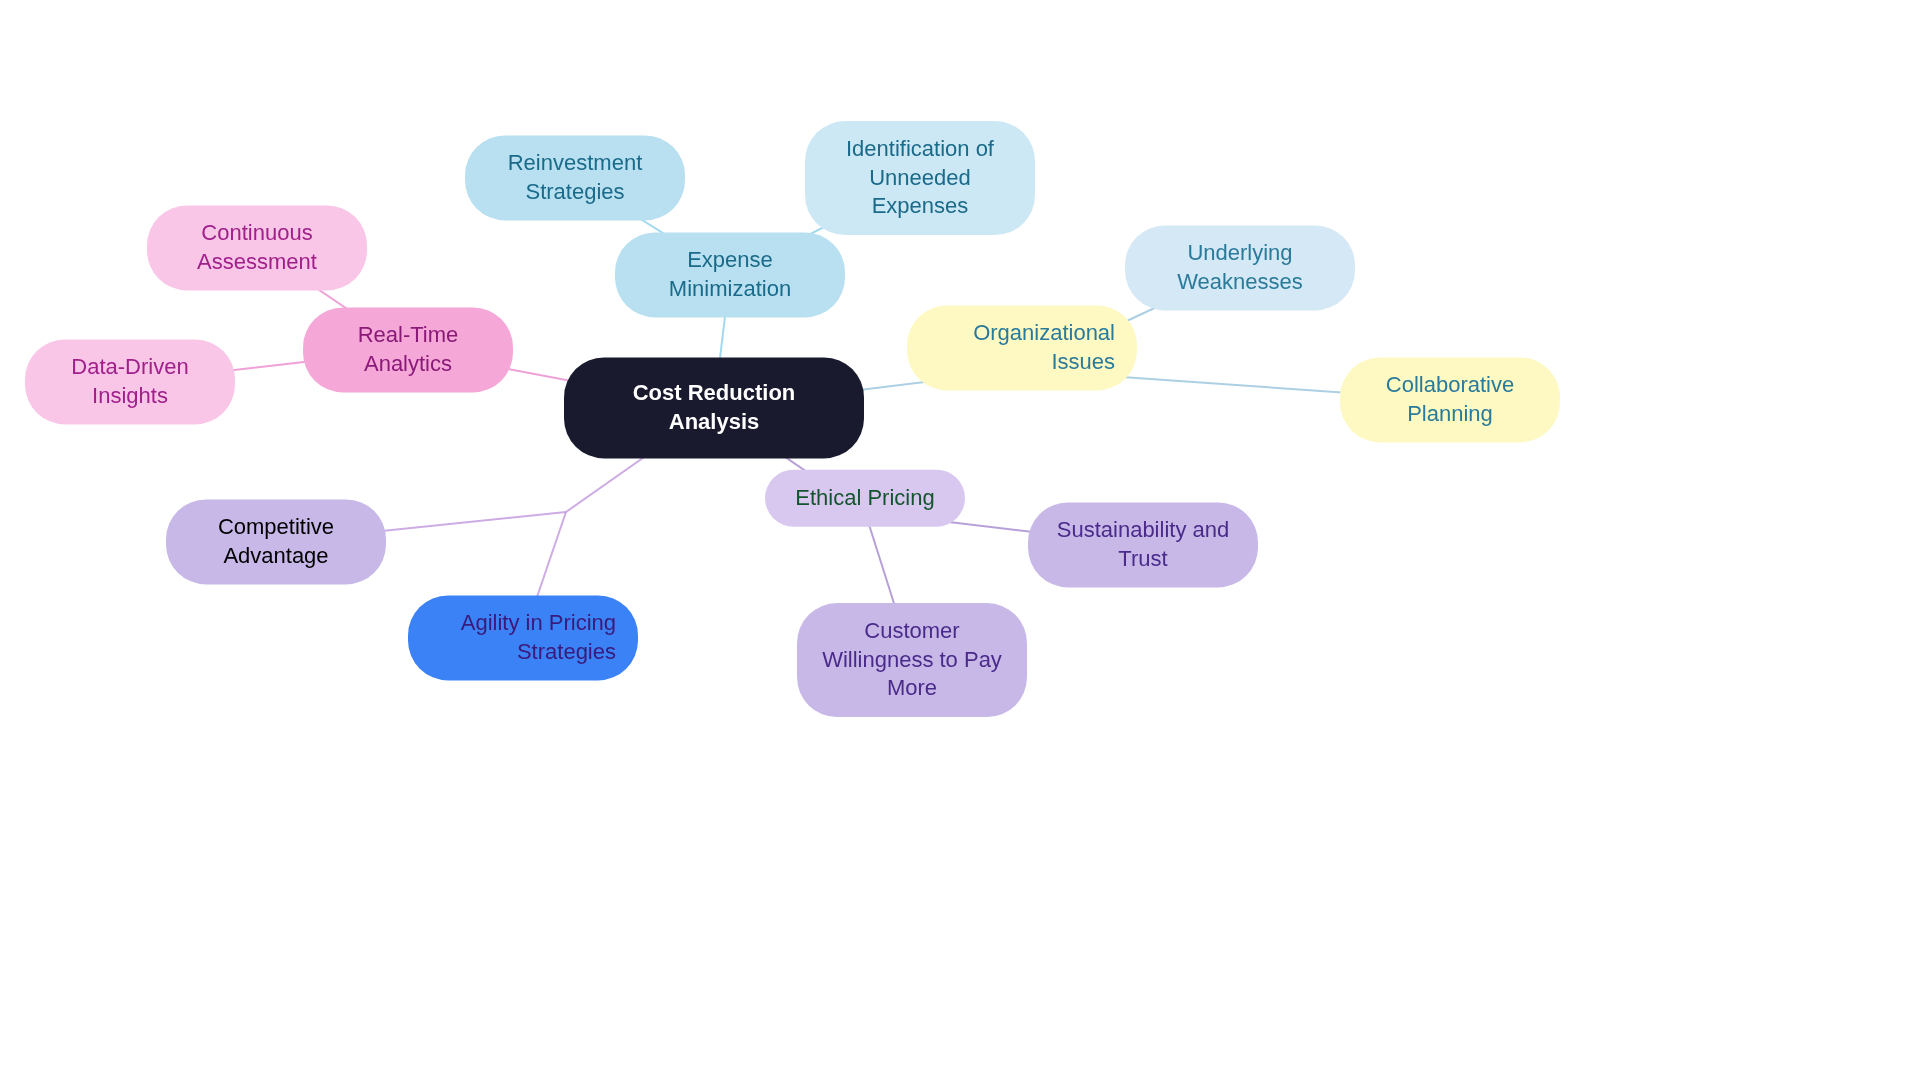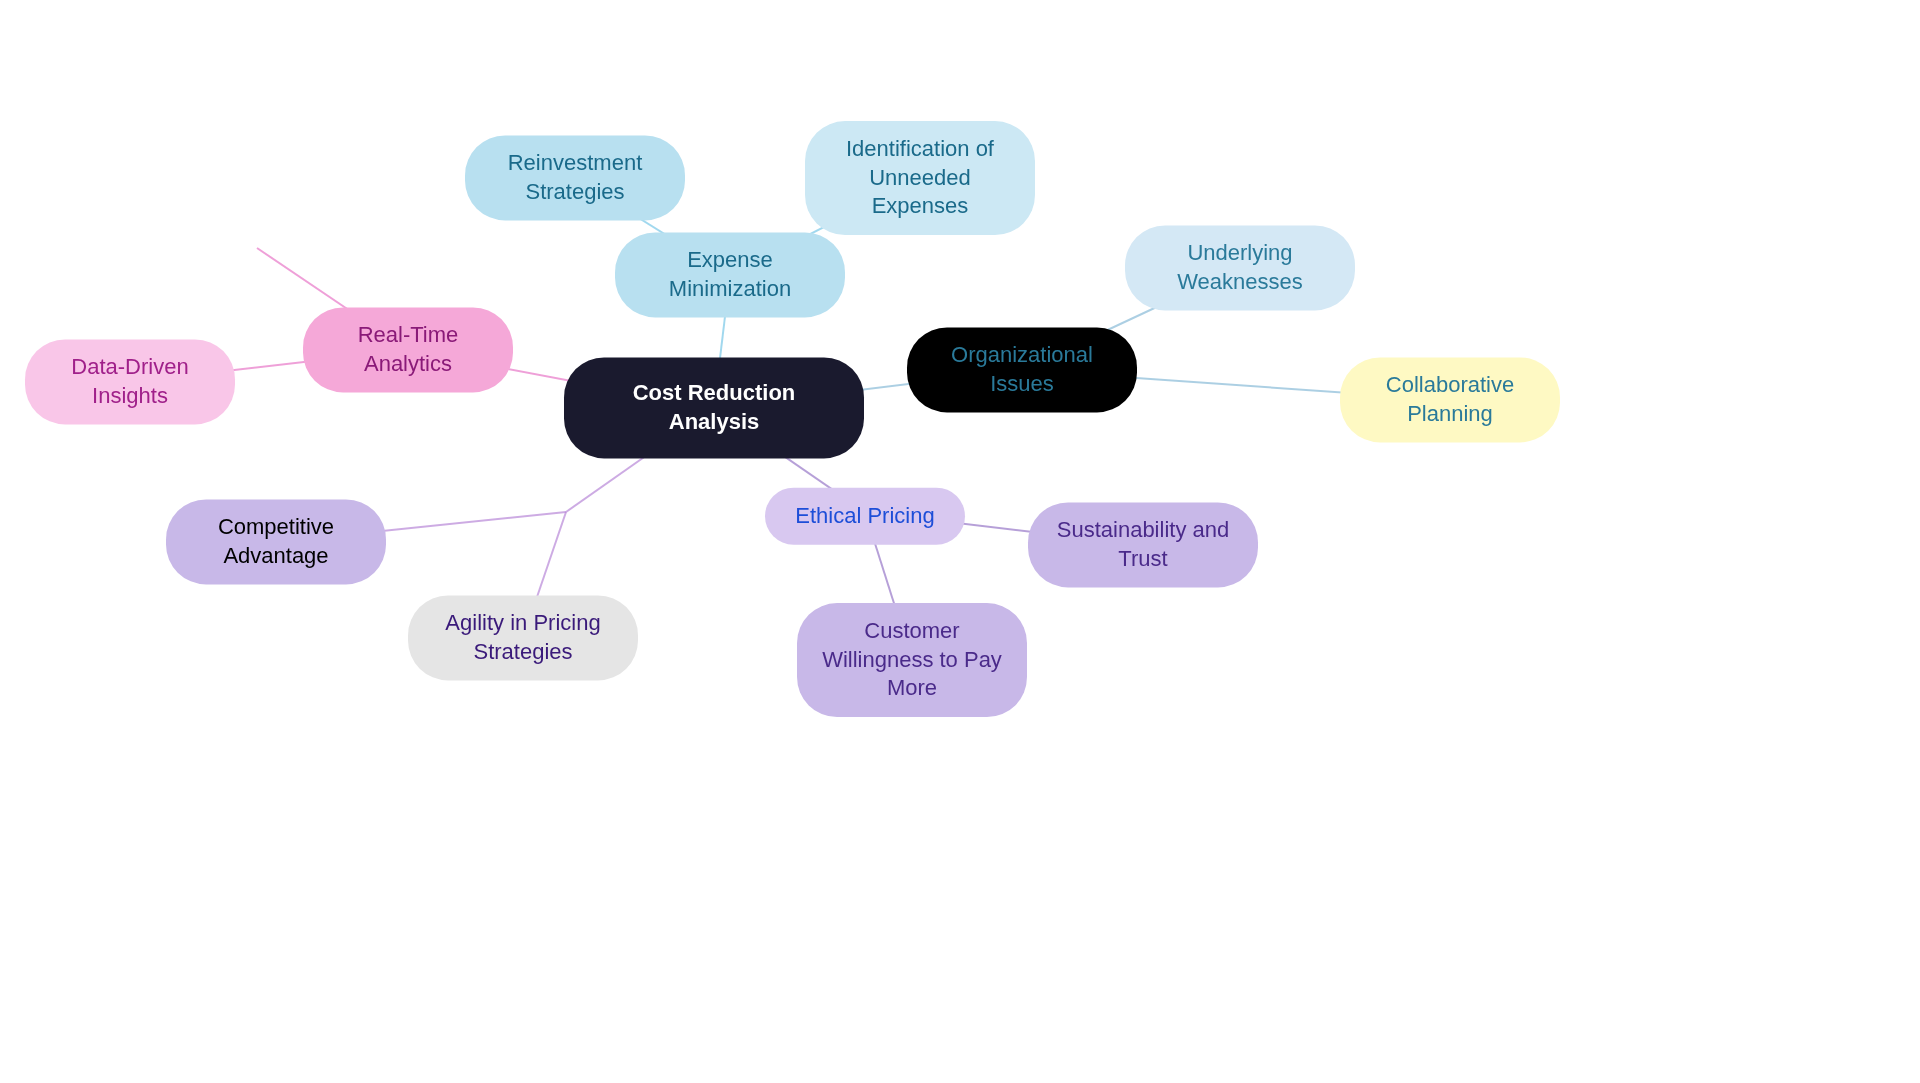--- a/index.html
+++ b/index.html
@@ -65,23 +65,24 @@
       <line x1="566" y1="512" x2="276" y2="542" stroke="#b888d8" stroke-width="2" opacity="0.7"></line>
       <line x1="566" y1="512" x2="523" y2="638" stroke="#b888d8" stroke-width="2" opacity="0.7"></line>
       <line x1="714" y1="408" x2="865" y2="512" stroke="#9878c8" stroke-width="2" opacity="0.7"></line>
       <line x1="865" y1="512" x2="1143" y2="545" stroke="#9878c8" stroke-width="2" opacity="0.7"></line>
       <line x1="865" y1="512" x2="912" y2="660" stroke="#9878c8" stroke-width="2" opacity="0.7"></line>
     </svg>
 <div class="node node-center" style="left: 714px; top: 408px; width: 300px;">Cost Reduction Analysis</div>
     <div class="node" style="left: 730px; top: 275px; width: 230px; background-color: rgb(184, 224, 240); color: rgb(26, 106, 138);">Expense Minimization</div>
     <div class="node" style="left: 575px; top: 178px; width: 220px; background-color: rgb(184, 224, 240); color: rgb(26, 106, 138);">Reinvestment Strategies</div>
     <div class="node" style="left: 920px; top: 178px; width: 230px; background-color: rgb(204, 232, 244); color: rgb(26, 106, 138);">Identification of Unneeded Expenses</div>
-    <div class="node" style="left: 1022px; top: 370px; width: 230px; background-color: #000000; color: rgb(42, 122, 154);">Organizational Issues</div>
+    <div class="node" style="left: 1022px; top: 348px; width: 230px; background-color: #fef9c3; color: rgb(42, 122, 154); text-align: right;">Organizational Issues</div>
     <div class="node" style="left: 1240px; top: 268px; width: 230px; background-color: rgb(212, 232, 245); color: rgb(42, 122, 154);">Underlying Weaknesses</div>
     <div class="node" style="left: 1450px; top: 400px; width: 220px; background-color: #fef9c3; color: rgb(42, 122, 154);">Collaborative Planning</div>
     <div class="node" style="left: 408px; top: 350px; width: 210px; background-color: rgb(245, 168, 216); color: rgb(138, 26, 120);">Real-Time Analytics</div>
+    <div class="node" style="left: 257px; top: 248px; width: 220px; background-color: rgb(249, 198, 232); color: rgb(160, 32, 138);">Continuous Assessment</div>
     <div class="node" style="left: 130px; top: 382px; width: 210px; background-color: rgb(249, 198, 232); color: rgb(160, 32, 138);">Data-Driven Insights</div>
     <div class="node" style="left: 276px; top: 542px; width: 220px; background-color: rgb(200, 184, 232); color: #000000;">Competitive Advantage</div>
-    <div class="node" style="left: 523px; top: 638px; width: 230px; background-color: #e5e5e5; color: rgb(58, 26, 122);">Agility in Pricing Strategies</div>
-    <div class="node" style="left: 865px; top: 516px; width: 200px; background-color: rgb(216, 200, 240); color: #1d4ed8;">Ethical Pricing</div>
+    <div class="node" style="left: 523px; top: 638px; width: 230px; background-color: #3b82f6; color: rgb(58, 26, 122); text-align: right;">Agility in Pricing Strategies</div>
+    <div class="node" style="left: 865px; top: 498px; width: 200px; background-color: rgb(216, 200, 240); color: #14532d;">Ethical Pricing</div>
     <div class="node" style="left: 1143px; top: 545px; width: 230px; background-color: rgb(200, 184, 232); color: rgb(74, 42, 138);">Sustainability and Trust</div>
     <div class="node" style="left: 912px; top: 660px; width: 230px; background-color: rgb(200, 184, 232); color: rgb(74, 42, 138);">Customer Willingness to Pay More</div>
   </div>
 
 </body></html>

